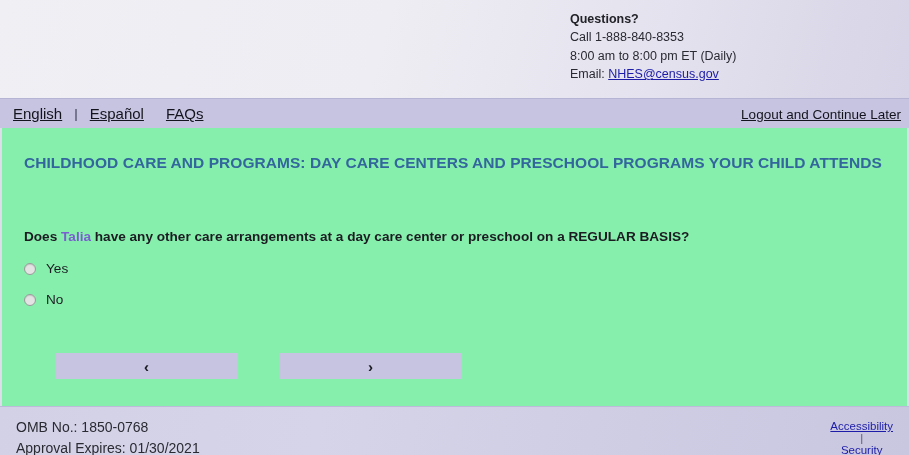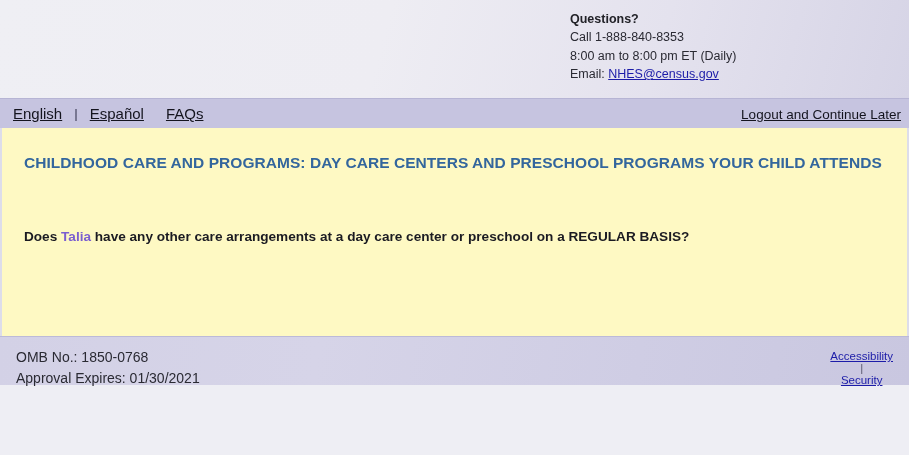--- a/index.html
+++ b/index.html
@@ -88,22 +88,22 @@
   .nav-right a {
     color: #14141e;
     text-decoration: underline;
     font-size: 13.5px;
     margin-top: 9px;
   }
 
   
   .main {
     position: relative;
-    height: 208px;
-    background: #fef9c3;
+    height: 278px;
+    background: #86efac;
     border-left: 2px solid #ddddea;
     border-right: 2px solid #ddddea;
     padding: 16px;
   }
   .section-heading {
     position: absolute;
     left: 22px;
     top: 24px;
     width: 860px;
     font-size: 15.5px;
@@ -231,20 +231,30 @@
     <a href="#">Logout and Continue Later</a>
   </div>
 </div>
 
 <div class="main">
 
   <div class="section-heading">CHILDHOOD CARE AND PROGRAMS: DAY CARE CENTERS AND PRESCHOOL PROGRAMS YOUR CHILD ATTENDS</div>
 
   <div class="question"><span>Does </span><span class="child-name">Talia</span><span> have any other care arrangements at a day care center or preschool on a REGULAR BASIS?</span></div>
 
+  <div class="options">
+    <div class="option-row">
+      <span class="radio"></span>
+      <span class="option-label">Yes</span>
+    </div>
+    <div class="option-row">
+      <span class="radio"></span>
+      <span class="option-label">No</span>
+    </div>
+  </div>
 
   <div class="button-row">
     <button class="navbtn back">
       <span>‹</span>
     </button>
     <button class="navbtn next">
       <span>›</span>
     </button>
   </div>
 

